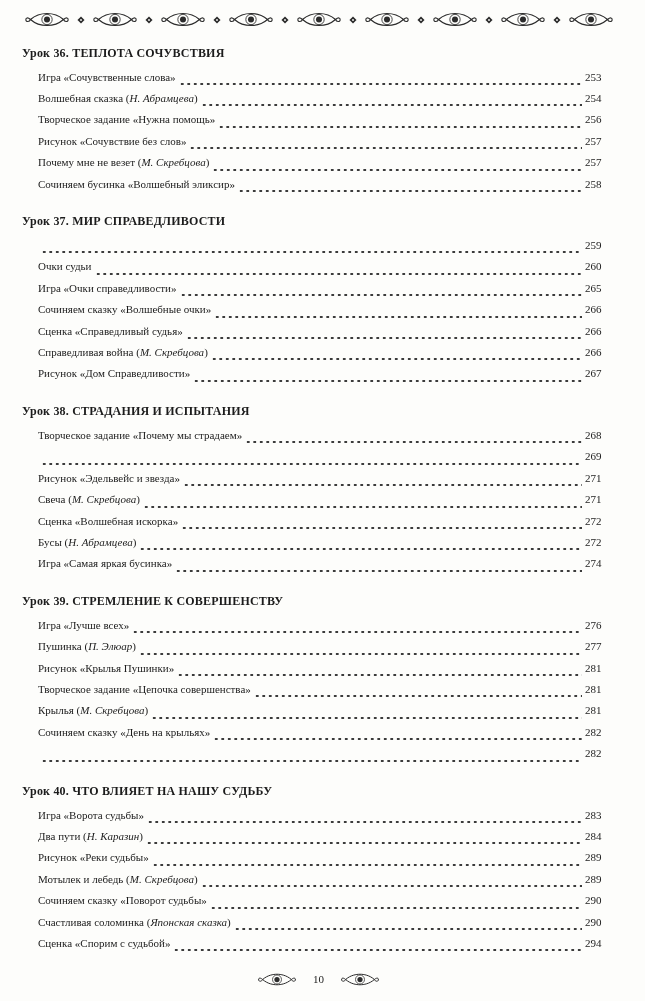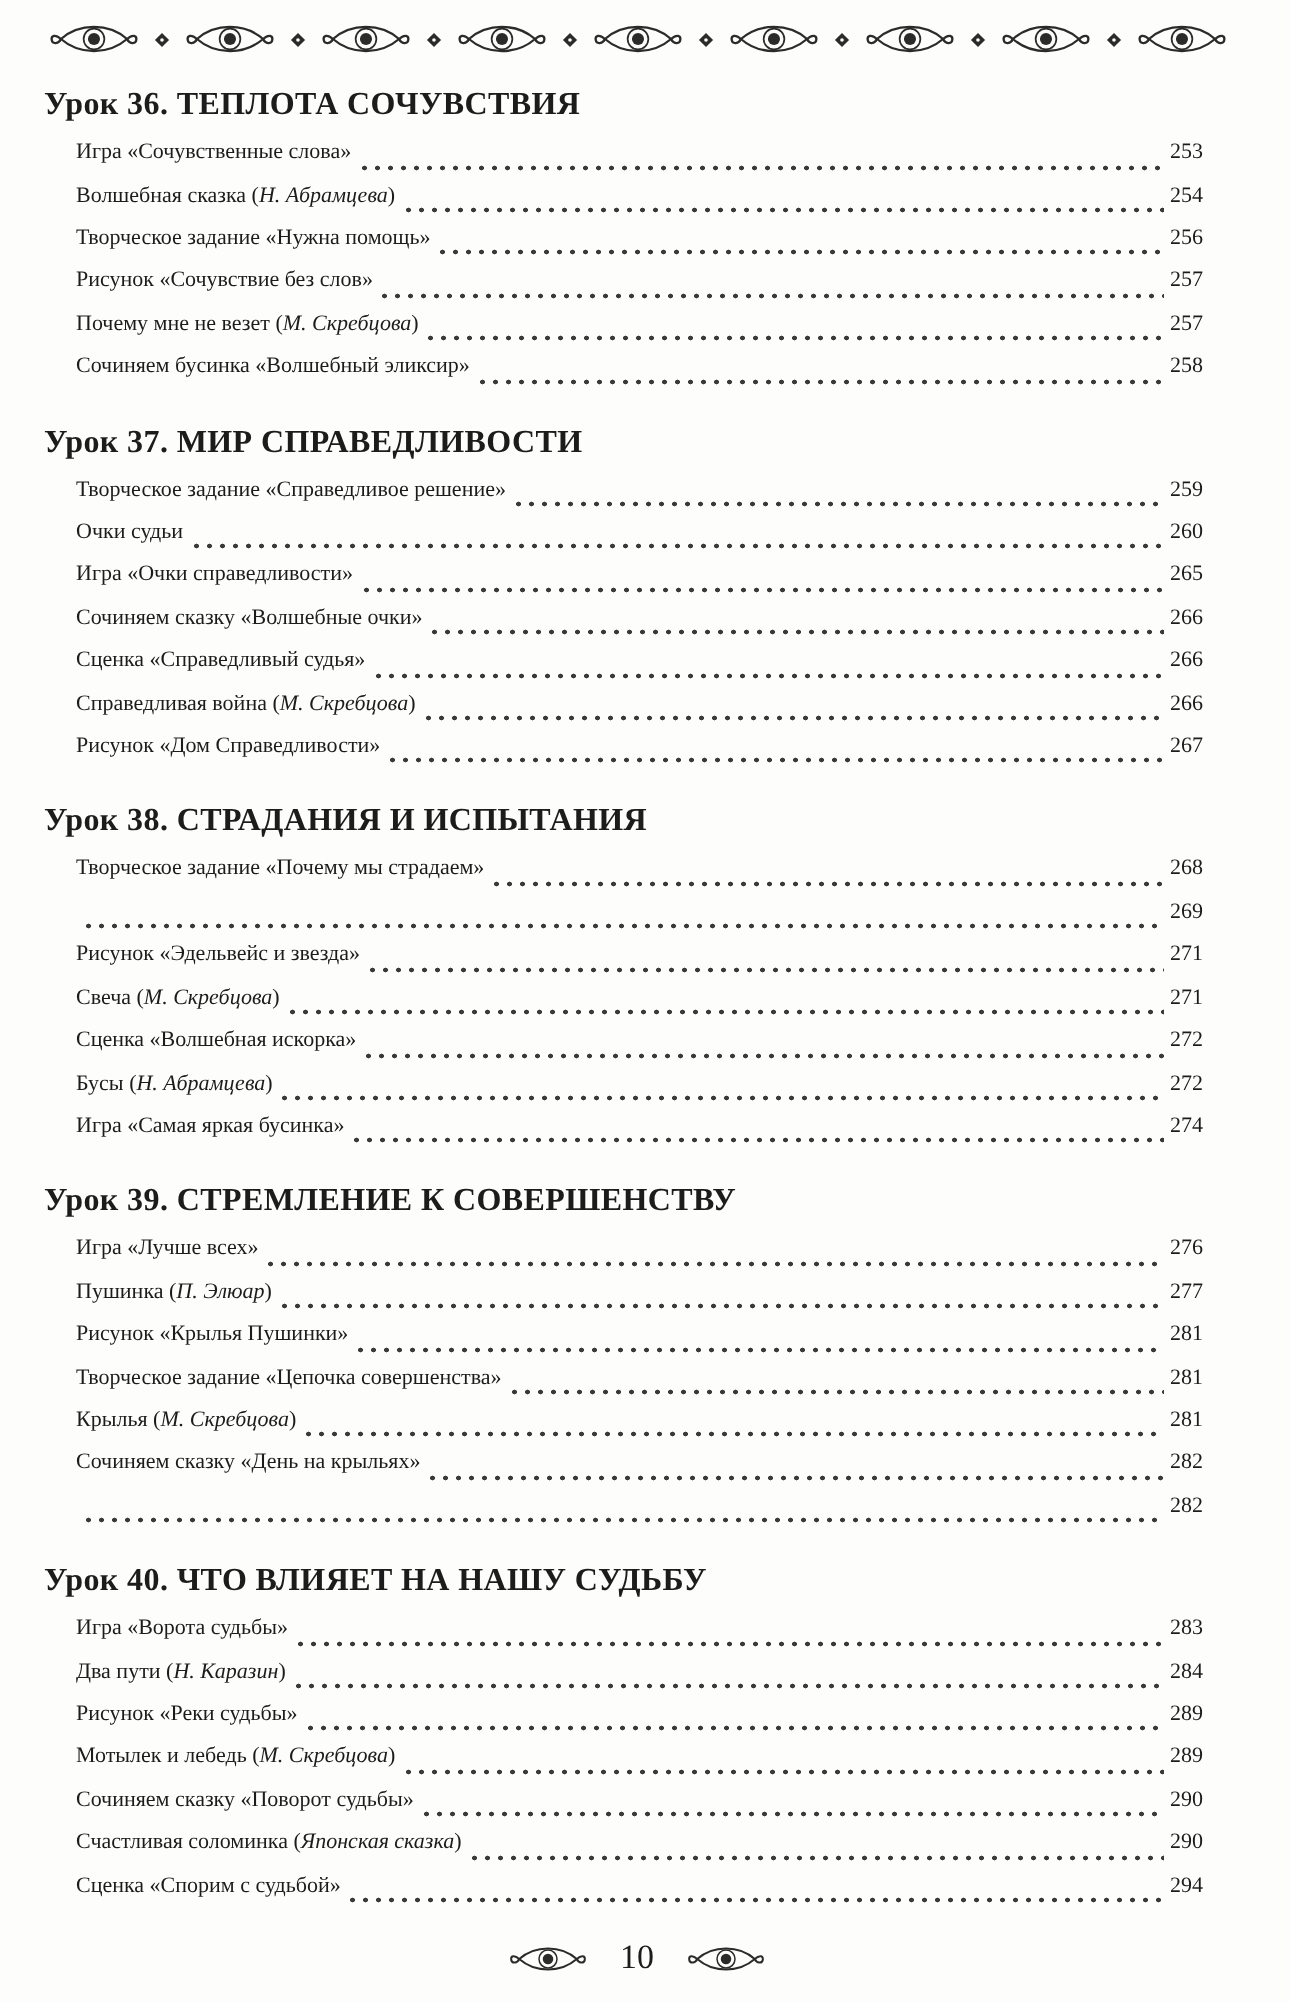--- a/index.html
+++ b/index.html
@@ -29,21 +29,21 @@
     margin-bottom: 12px;
   }
   .eye { display: inline-flex; }
   .eye svg { width: 46px; height: 17px; }
   .sep { display: inline-flex; }
   .sep svg { width: 10px; height: 10px; }
   
   #sections { flex: 1; }
   .toc-section { margin-bottom: 15px; }
   .sec-title {
-    font-size: 16px;
+    font-size: 12px;
     font-weight: bold;
     line-height: 23px;
     margin-bottom: 2px;
     letter-spacing: 0.2px;
   }
   .row {
     display: flex;
     align-items: baseline;
     padding-left: 16px;
     font-size: 11px;
@@ -68,21 +68,21 @@
   
   footer {
     height: 46px;
     display: flex;
     align-items: center;
     justify-content: center;
     gap: 16px;
     padding-bottom: 12px;
   }
   footer .eye svg { width: 40px; height: 15px; }
-  .page-num { font-size: 17px; }
+  .page-num { font-size: 11px; }
 </style>
 </head>
 <body>
 
 <main>
   <div class="ornament-band" id="topBand">
       <span class="eye">
         <svg viewBox="0 0 64 22" xmlns="http://www.w3.org/2000/svg">
           <g fill="none" stroke="#2b2b2b" stroke-width="1.6">
             <path d="M9 11 C 17 4, 26 2.6, 32 2.6 C 38 2.6, 47 4, 55 11 C 47 18, 38 19.4, 32 19.4 C 26 19.4, 17 18, 9 11 Z"></path>
@@ -261,21 +261,20 @@
         </div>
         <div class="row">
           <span class="lab">Сочиняем бусинка «Волшебный эликсир»</span>
           <span class="leader"></span>
           <span class="pg">258</span>
         </div>
       </section>
       <section class="toc-section">
         <h2 class="sec-title">Урок 37. МИР СПРАВЕДЛИВОСТИ</h2>
         <div class="row">
-          <span class="lab">Творческое задание «Справедливое решение»</span>
           <span class="leader"></span>
           <span class="pg">259</span>
         </div>
         <div class="row">
           <span class="lab">Очки судьи</span>
           <span class="leader"></span>
           <span class="pg">260</span>
         </div>
         <div class="row">
           <span class="lab">Игра «Очки справедливости»</span>

